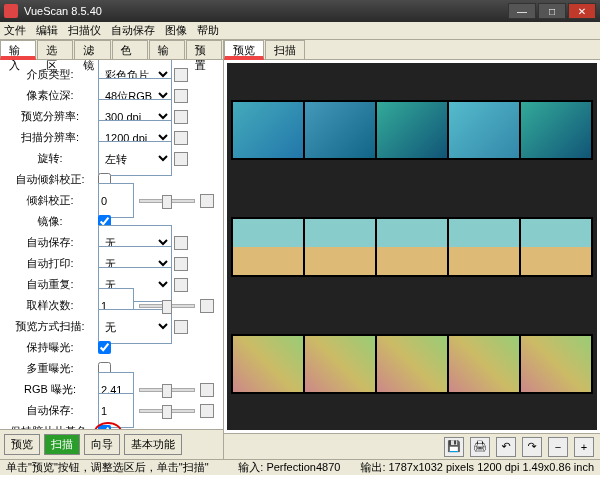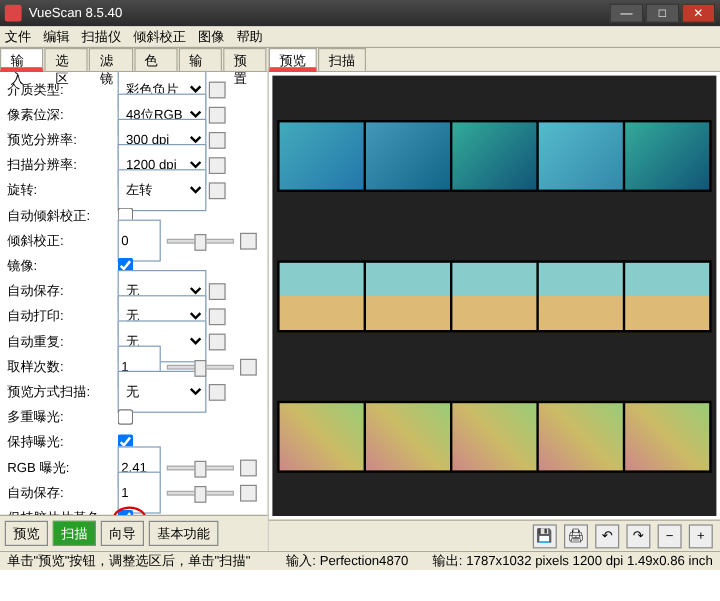--- a/index.html
+++ b/index.html
@@ -18,21 +18,21 @@
 .content { display: flex; height: 419px; }
 .left-pane { width: 224px; border-right: 1px solid #aca899; display: flex; flex-direction: column; background: #fff; }
 .right-pane { flex: 1; display: flex; flex-direction: column; background: #fff; }
 
 .tabs { display: flex; border-bottom: 1px solid #aca899; background: #ece9d8; height: 20px; }
 .tab { padding: 2px 8px; border: 1px solid #aca899; border-bottom: none; background: #ece9d8; font-size: 11px; margin-right: 1px; }
 .tab.active { background: #fff; border-bottom: 4px solid #ef4444; margin-bottom: -1px; }
 
 .settings { flex: 1; overflow-y: auto; padding: 4px 6px; }
 .row { display: flex; align-items: center; height: 21px; }
-.row .lbl { width: 92px; text-align: left; padding-right: 4px; font-size: 11px; }
+.row .lbl { width: 92px; text-align: center; padding-right: 4px; font-size: 11px; }
 .row .ctrl { flex: 1; display: flex; align-items: center; gap: 2px; }
 select, input[type=text] { border: 1px solid #7f9db9; font-size: 11px; height: 35px; padding: 0 2px; background: #fff; }
 select { width: 74px; }
 input[type=text] { width: 36px; }
 input[type=checkbox] { width: 13px; height: 13px; }
 .slider { flex: 1; height: 4px; background: #ddd; border: 1px solid #aaa; position: relative; margin: 0 3px; max-width: 56px; }
 .slider::after { content: ""; position: absolute; width: 8px; height: 12px; background: #eee; border: 1px solid #888; top: -5px; left: 40%; }
 .resetbtn { width: 14px; height: 14px; border: 1px solid #888; background: #eee; }
 .circle { position: absolute; width: 28px; height: 20px; border: 2px solid #d00; border-radius: 50%; pointer-events: none; }
 
@@ -66,21 +66,21 @@
     <div class="winbtn">—</div>
     <div class="winbtn">□</div>
     <div class="winbtn close">✕</div>
   </div>
 </div>
 
 <div class="menubar">
   <span>文件</span>
   <span>编辑</span>
   <span>扫描仪</span>
-  <span>倾斜校正</span>
+  <span>自动保存</span>
   <span>图像</span>
   <span>帮助</span>
 </div>
 
 <div class="content">
   <div class="left-pane">
     <div class="tabs">
       <div class="tab active">输入</div>
       <div class="tab">选区</div>
       <div class="tab">滤镜</div>
@@ -175,29 +175,29 @@
           </div>
         </div>
       <div class="row">
           <div class="lbl">预览方式扫描:</div>
           <div class="ctrl">
             <select><option>无</option></select>
             <div class="resetbtn"></div>
           </div>
         </div>
       <div class="row">
+          <div class="lbl">保持曝光:</div>
+          <div class="ctrl">
+            <input type="checkbox" checked="" style="">
+          </div>
+        </div>
+      <div class="row">
           <div class="lbl">多重曝光:</div>
           <div class="ctrl">
             <input type="checkbox" style="">
-          </div>
-        </div>
-      <div class="row">
-          <div class="lbl">保持曝光:</div>
-          <div class="ctrl">
-            <input type="checkbox" checked="" style="">
           </div>
         </div>
       <div class="row">
           <div class="lbl">RGB 曝光:</div>
           <div class="ctrl">
             <input type="text" value="2.41" style="">
             <div class="slider"></div>
             <div class="resetbtn"></div>
           </div>
         </div>

